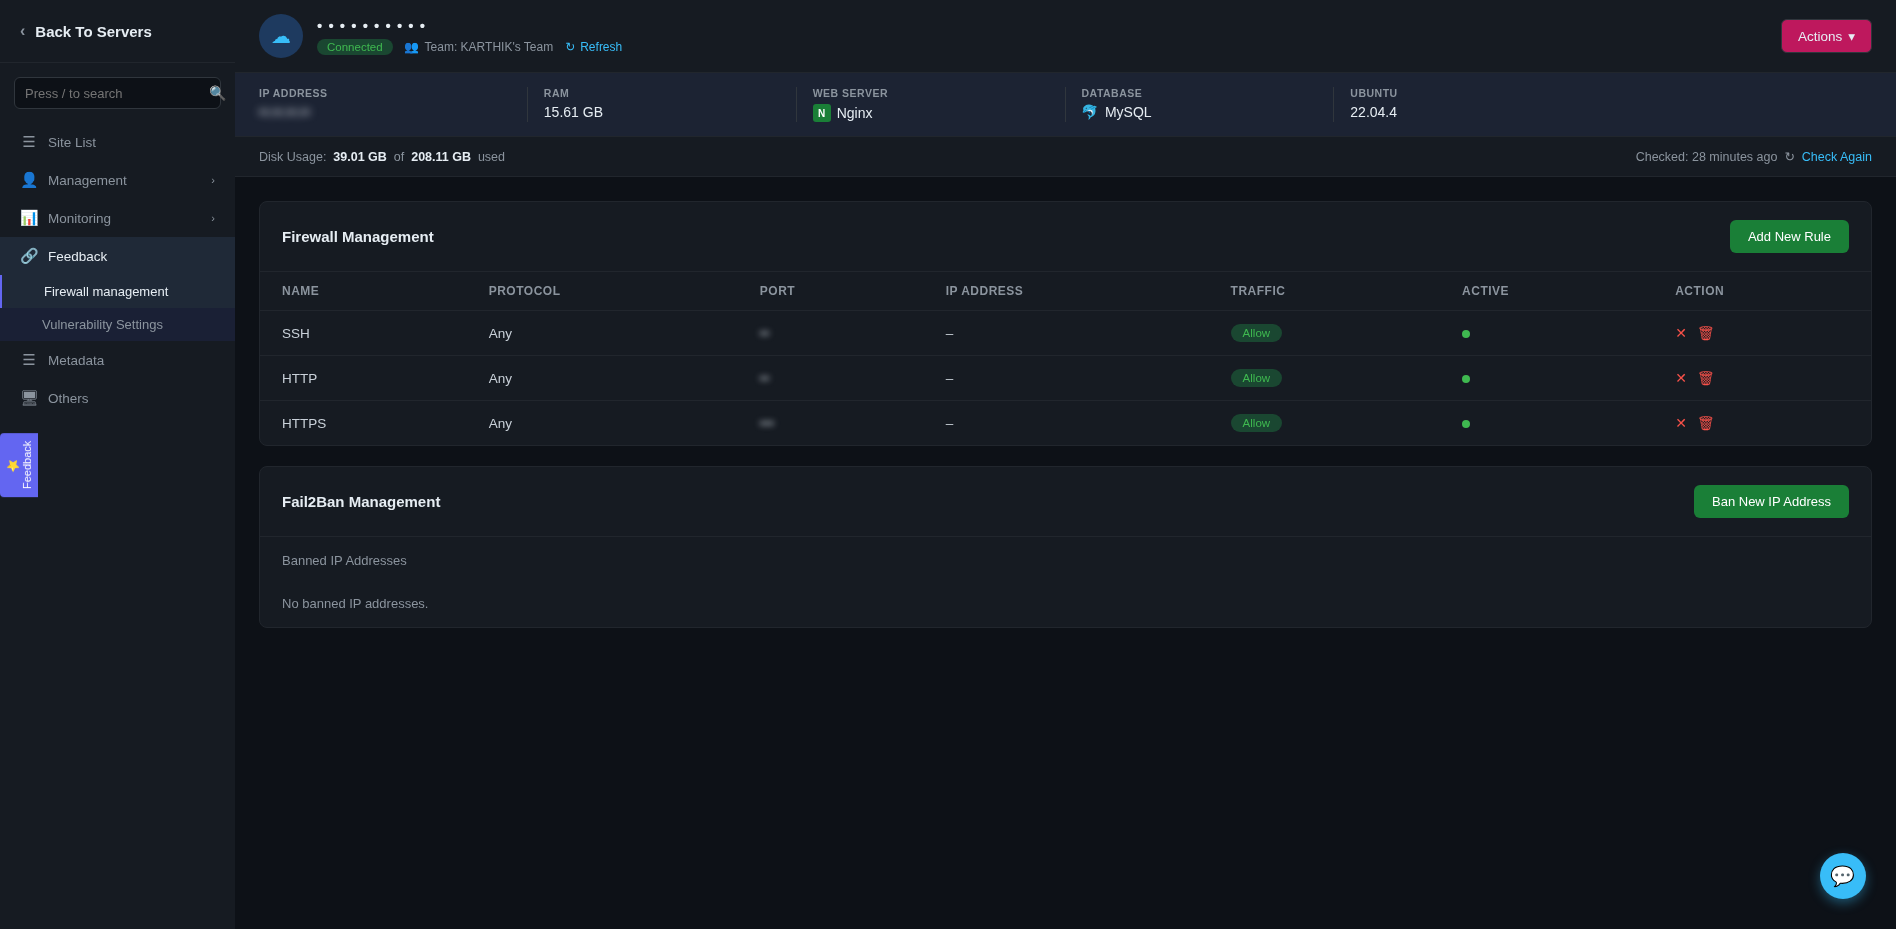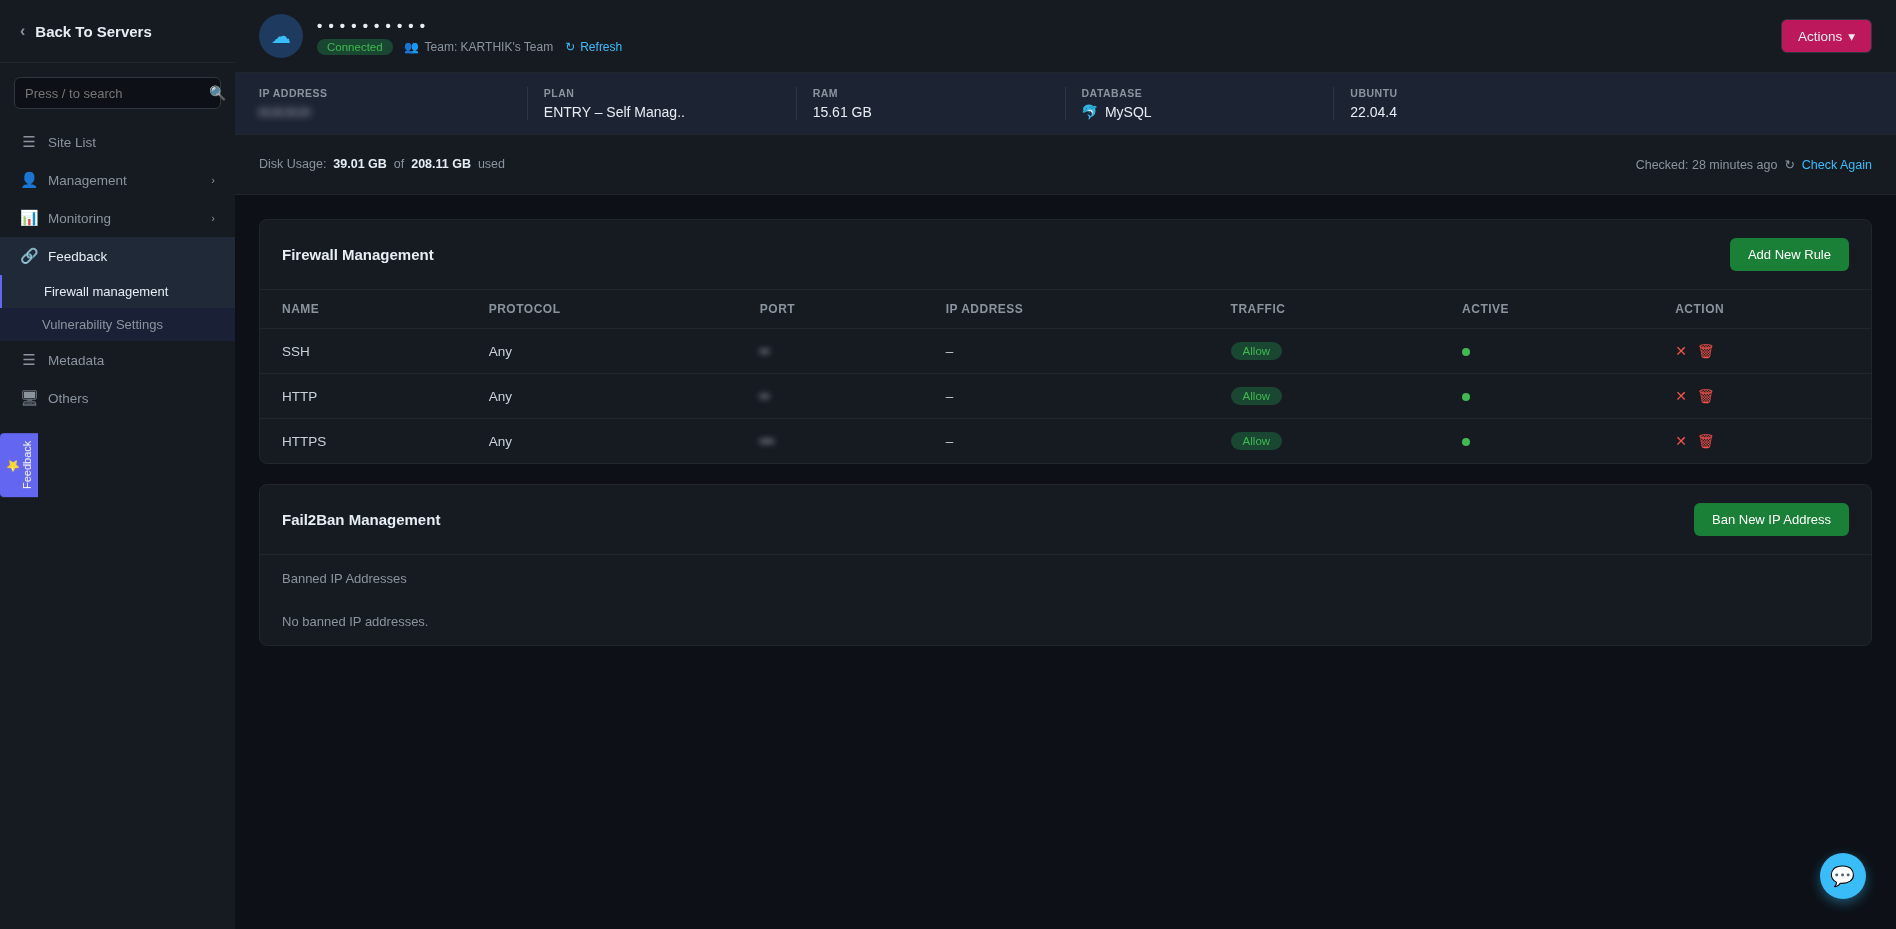--- a/index.html
+++ b/index.html
@@ -207,23 +207,23 @@
       width: 18px; height: 18px;
       background: #1a7f37;
       border-radius: 3px;
       display: flex; align-items: center; justify-content: center;
       font-size: 10px; font-weight: 700; color: white;
     }
     .mysql-icon { color: #e47911; font-size: 14px; }
     
     .disk-usage-bar {
       background: #161b22;
-      padding: 22px 24px;
-      display: flex;
-      align-items: flex-start;
+      padding: 12px 24px;
+      display: flex;
+      align-items: flex-end;
       justify-content: space-between;
       border-bottom: 1px solid #21262d;
       font-size: 12.5px;
       color: #8b949e;
     }
     .disk-usage-bar strong { color: #e6edf3; }
     .check-again { color: #38bdf8; cursor: pointer; text-decoration: none; font-weight: 500; }
     
     .content-area {
       flex: 1;
@@ -463,26 +463,29 @@
         <span>▾</span>
       </button>
     </div>
 
     <div class="server-stats">
       <div class="stat-item">
         <span class="stat-label">IP ADDRESS</span>
         <span class="stat-value blurred">••.••.••.••</span>
       </div>
       <div class="stat-item">
-        <span class="stat-label">PLAN</span>
-        <span class="stat-value">ENTRY – Self Manag..</span>
-      </div>
-      <div class="stat-item">
         <span class="stat-label">RAM</span>
         <span class="stat-value">15.61 GB</span>
+      </div>
+      <div class="stat-item">
+        <span class="stat-label">WEB SERVER</span>
+        <span class="stat-value">
+          <span class="n-icon">N</span>
+          <span>Nginx</span>
+        </span>
       </div>
       <div class="stat-item">
         <span class="stat-label">DATABASE</span>
         <span class="stat-value">
           <span class="mysql-icon">🐬</span>
           <span>MySQL</span>
         </span>
       </div>
       <div class="stat-item">
         <span class="stat-label">UBUNTU</span>

